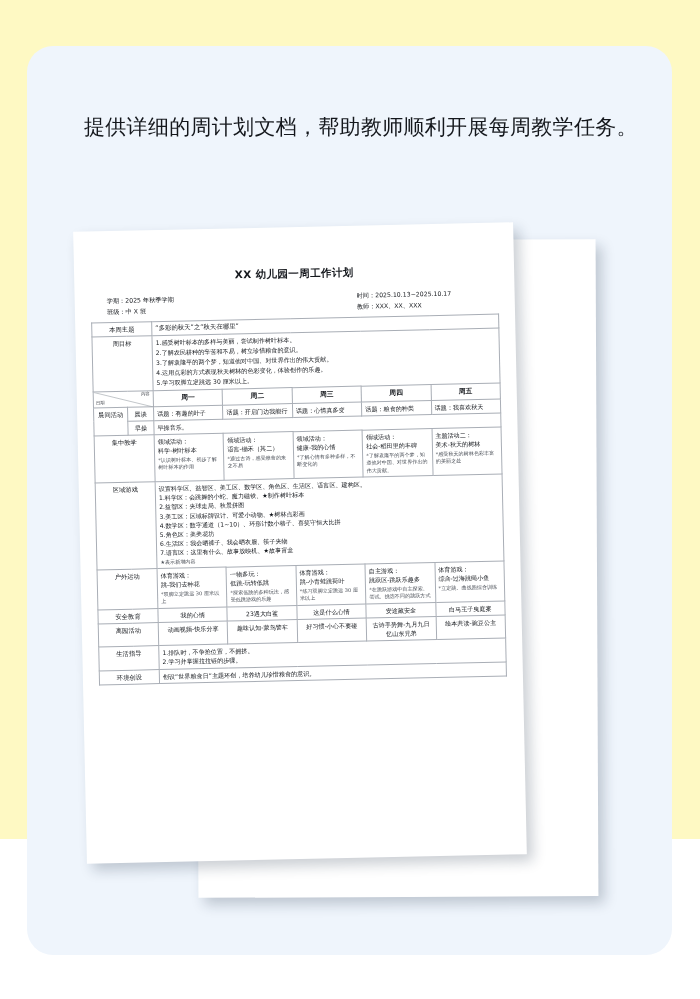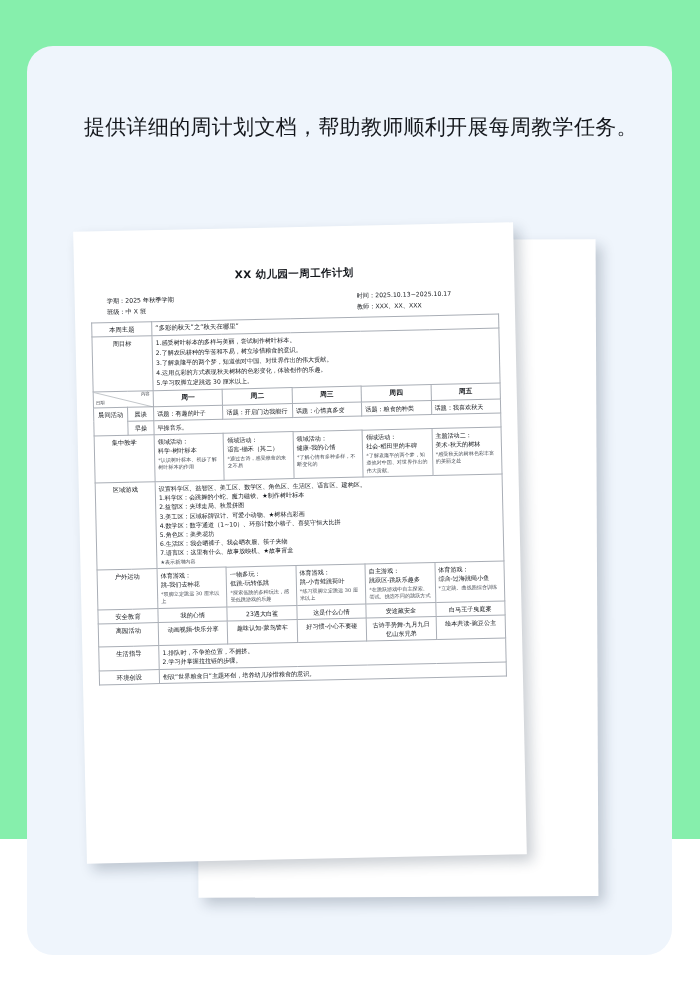--- a/index.html
+++ b/index.html
@@ -2,21 +2,21 @@
 <html><head>
 <meta charset="utf-8">
 <style>
   * { box-sizing: border-box; margin: 0; padding: 0; }
   html, body {
     width: 700px; height: 999px;
     background: #ffffff;
     font-family: "Liberation Sans", "DejaVu Sans", sans-serif;
     overflow: hidden;
   }
-  .stage { position: relative; width: 700px; height: 839px; background:#86efac; }
+  .stage { position: relative; width: 700px; height: 839px; background:#fef9c3; }
 
   .card {
     position: absolute;
     left: 27px; top: 46px;
     width: 645px; height: 909px;
     background: #eff5fc;
     border-radius: 26px;
   }
 
   .intro {

